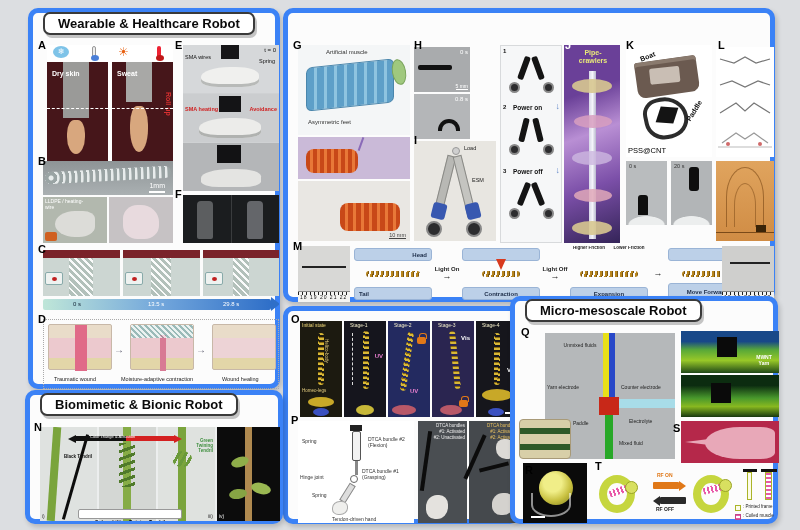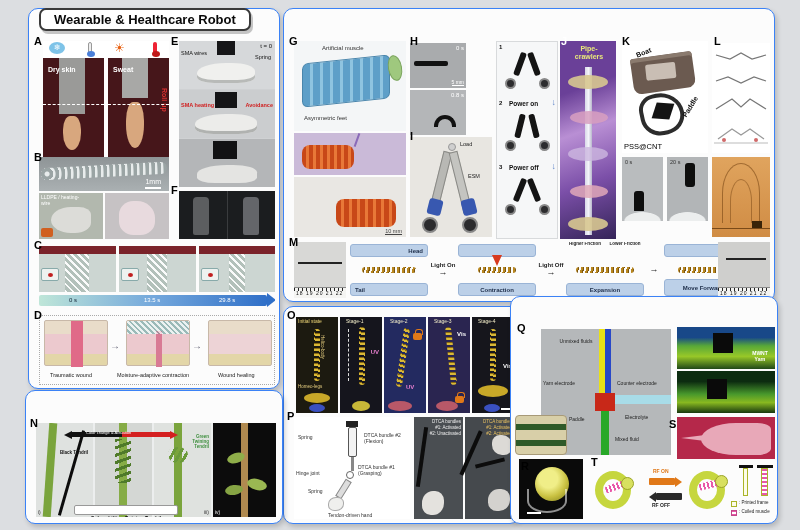--- a/index.html
+++ b/index.html
@@ -1,18 +1,18 @@
 <!DOCTYPE html>
 <html><head>
 <meta charset="utf-8">
 <style>
   *{margin:0;padding:0;box-sizing:border-box;}
   html,body{background:#ffffff;}
   #stage{position:relative;width:800px;height:530px;background:#dcdee1;font-family:"Liberation Sans",sans-serif;overflow:hidden;color:#111;}
-  .card{position:absolute;background:#fcfcfc;border:1px solid #3b82f6;border-radius:10px;box-shadow:2px 3px 5px rgba(0,0,0,.18);}
+  .card{position:absolute;background:#fcfcfc;border:5px solid #3b82f6;border-radius:10px;box-shadow:2px 3px 5px rgba(0,0,0,.18);}
   .tab{position:absolute;z-index:6;background:#fff;border:2px solid #3a3a3a;border-radius:7px;padding:2px 13px;font-weight:bold;font-size:13px;color:#0a0a0a;box-shadow:2px 3px 0 rgba(0,0,0,.22);white-space:nowrap;}
   .pl{position:absolute;font-weight:bold;font-size:11px;color:#000;z-index:5;line-height:1;}
   .ph{position:absolute;overflow:hidden;}
   .lab{position:absolute;line-height:1.1;white-space:nowrap;}
   .coil{height:6px;background:repeating-linear-gradient(100deg,#b8861e 0 2px,#7a5510 2px 3px,rgba(0,0,0,0) 3px 5px);border-radius:3px;}
   .vcoil{width:6px;background:repeating-linear-gradient(10deg,#d8b838 0 2px,#8a6a10 2px 3px,rgba(0,0,0,0) 3px 5px);border-radius:3px;}
   .mbox{position:absolute;left:0;right:0;height:13px;background:#bcd0e8;border:1px solid #9ab4d6;border-radius:3px;font-size:6px;font-weight:bold;color:#1c2c48;display:flex;align-items:center;justify-content:center;}
   .mcol{position:relative;width:78px;height:56px;flex:none;}
   .marr{width:30px;flex:none;text-align:center;font-size:6px;font-weight:bold;color:#222;line-height:1.1;}
   .lock{position:absolute;width:9px;height:7px;background:#e07818;border-radius:2px;}
@@ -410,20 +410,21 @@
         <span class="lab" style="right:2px;top:15px;font-size:4.5px;color:#e8c060;">#2: Activated</span>
         <div style="position:absolute;left:4px;top:12px;width:4px;height:48px;background:#0c0c0c;transform:rotate(24deg);"></div>
         <div style="position:absolute;left:10px;top:44px;width:30px;height:4px;background:#0c0c0c;transform:rotate(-14deg);"></div>
         <div style="position:absolute;right:2px;top:18px;width:20px;height:20px;background:#dcdad6;border-radius:40% 50% 40% 50%;"></div>
         <div style="position:absolute;right:4px;bottom:8px;width:22px;height:22px;background:#d4d2ce;border-radius:50% 40% 50% 40%;"></div>
       </div>
     </div>
   </div>
 
   <div class="card" style="left:25px;top:390px;width:258px;height:134px;">
+    <div class="tab" style="left:10px;top:-2px;"><span>Biomimetic &amp; Bionic Robot</span></div>
     <div class="pl" style="left:4px;top:27px;">N</div>
     <div class="ph" style="left:10px;top:32px;width:240px;height:94px;background:#eceeee;">
       <div style="position:absolute;left:0;top:0;width:57px;height:94px;background:#dfe2e0;">
         <div style="position:absolute;left:10px;top:0;width:8px;height:94px;background:#7aa43c;transform:rotate(4deg);"></div>
         <div style="position:absolute;left:34px;top:6px;width:3px;height:88px;background:#0c0c0c;transform:rotate(16deg);"></div>
         <span class="lab" style="left:24px;top:28px;font-size:4.5px;color:#111;font-weight:bold;">Black Tendril</span>
         <span class="lab" style="left:2px;bottom:2px;font-size:5px;color:#333;">i)</span>
       </div>
       <div style="position:absolute;left:59px;top:0;width:57px;height:94px;background:#d4d7d4;">
         <div style="position:absolute;left:24px;top:0;width:8px;height:94px;background:#86ac46;"></div>
@@ -450,20 +451,21 @@
         <div style="position:absolute;left:106px;top:1.5px;width:0;height:0;border-top:4.5px solid transparent;border-bottom:4.5px solid transparent;border-left:8px solid #d42020;"></div>
         <span class="lab" style="left:22px;top:2px;font-size:4px;color:#fff;">Color change &amp; Actuation</span>
       </div>
       <div style="position:absolute;left:38px;bottom:2px;width:104px;height:10px;background:#fff;border:1px solid #999;border-radius:2px;text-align:center;">
         <span style="font-size:5px;font-weight:bold;color:#111;line-height:9px;">Color-shifting Twining Tendril</span>
       </div>
     </div>
   </div>
 
   <div class="card" style="left:510px;top:296px;width:268px;height:228px;">
+    <div class="tab" style="left:10px;top:-2px;"><span>Micro-mesoscale Robot</span></div>
 
     <div class="pl" style="left:6px;top:26px;">Q</div>
     <div class="ph" style="left:30px;top:32px;width:130px;height:126px;background:#b5b8ba;">
       <div style="position:absolute;left:58px;top:0;width:6px;height:64px;background:#e8e018;"></div>
       <div style="position:absolute;left:64px;top:0;width:6px;height:64px;background:#2848c8;"></div>
       <div style="position:absolute;left:54px;top:64px;width:20px;height:18px;background:#c82818;"></div>
       <div style="position:absolute;left:60px;top:82px;width:8px;height:44px;background:#28a828;"></div>
       <div style="position:absolute;left:74px;top:66px;width:56px;height:9px;background:#a8dce8;"></div>
       <span class="lab" style="left:18px;top:10px;font-size:5px;color:#222;white-space:normal;width:34px;text-align:center;">Unmixed fluids</span>
       <span class="lab" style="left:2px;top:52px;font-size:5px;color:#222;">Yarn electrode</span>

